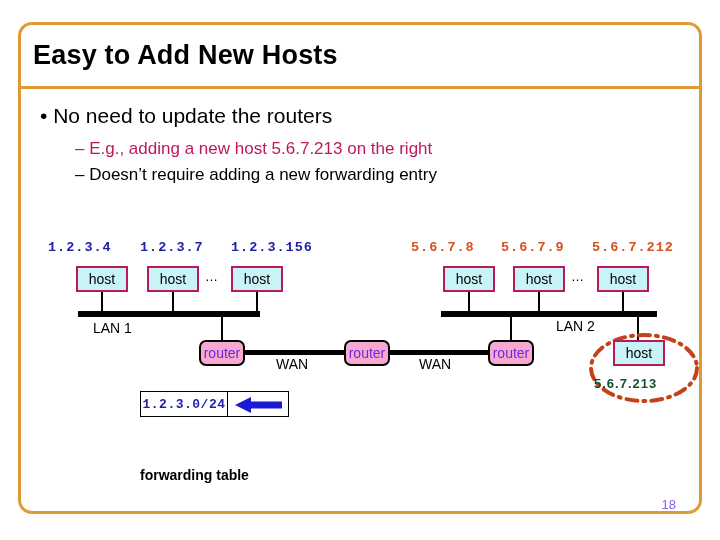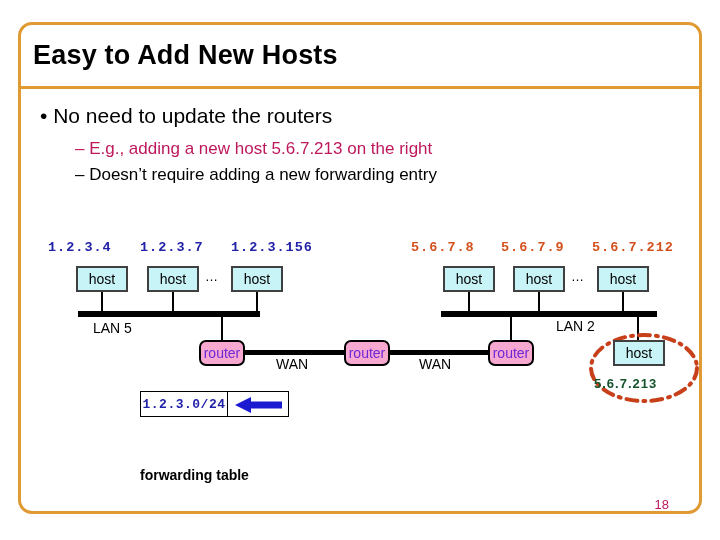--- a/index.html
+++ b/index.html
@@ -24,21 +24,21 @@
   .b3{position:absolute;left:75px;top:165px;font-size:17px;color:#000;}
 
   
   .ip{position:absolute;font-family:"Liberation Mono",monospace;
       font-size:13.5px;font-weight:bold;letter-spacing:1px;white-space:nowrap;}
   .ip.blue{color:#2222a8;}
   .ip.red{color:#d4511e;}
 
   
   .host{position:absolute;width:52px;height:26px;background:#c9f4f7;
-        border:2px solid #404040;box-sizing:border-box;
+        border:2px solid #be185d;box-sizing:border-box;
         display:flex;align-items:center;justify-content:center;
         font-size:14px;color:#000;}
   .dots{position:absolute;font-size:13px;color:#000;letter-spacing:1px;}
 
   
   .drop{position:absolute;width:2px;background:#000;}
   .bus{position:absolute;height:6px;background:#000;}
   .wanlink{position:absolute;height:5px;background:#000;}
 
   
@@ -62,21 +62,21 @@
   .ftable td.arw{width:60px;}
 
   .arrow-svg{display:block;margin:2px auto 0;}
 
   
   .ellipse{position:absolute;left:584px;top:328px;width:112px;height:72px;
            border:4px dashed transparent;}
   .newip{position:absolute;font-family:Liberation Sans, sans-serif;
          font-size:13px;font-weight:bold;letter-spacing:1px;color:#14532d;}
 
-  .pagenum{position:absolute;right:51px;top:497px;font-size:13px;color:#be185d;text-align:center;}
+  .pagenum{position:absolute;right:44px;top:497px;font-size:13px;color:#8b5cf6;text-align:center;}
 </style>
 </head>
 <body>
 
 <div class="slide">
 
   <div class="frame"></div>
   <div class="title-rule"></div>
 
   <div class="title">Easy to Add New Hosts</div>
@@ -92,21 +92,21 @@
   <div class="host" style="left:76px;top:266px">host</div>
   <div class="host" style="left:147px;top:266px">host</div>
   <div class="dots" style="left:205px;top:269px">…</div>
   <div class="host" style="left:231px;top:266px">host</div>
 
   <div class="drop" style="left:101px;top:292px;height:19px"></div>
   <div class="drop" style="left:172px;top:292px;height:19px"></div>
   <div class="drop" style="left:256px;top:292px;height:19px"></div>
 
   <div class="bus" style="left:78px;top:311px;width:182px"></div>
-  <div class="lbl" style="left:93px;top:320px">LAN 5</div>
+  <div class="lbl" style="left:93px;top:320px">LAN 1</div>
 
   <div class="drop" style="left:221px;top:317px;height:24px"></div>
 
   <div class="ip red" style="left:411px;top:240px">5.6.7.8</div>
   <div class="ip red" style="left:501px;top:240px">5.6.7.9</div>
   <div class="ip red" style="left:592px;top:240px">5.6.7.212</div>
 
   <div class="host" style="left:443px;top:266px">host</div>
   <div class="host" style="left:513px;top:266px">host</div>
   <div class="dots" style="left:571px;top:269px">…</div>

